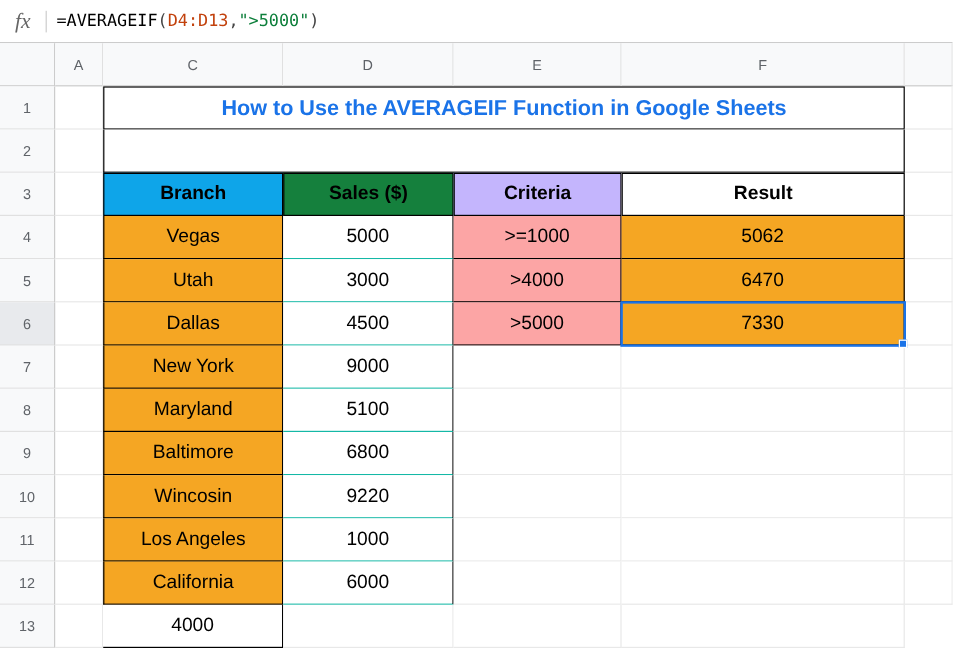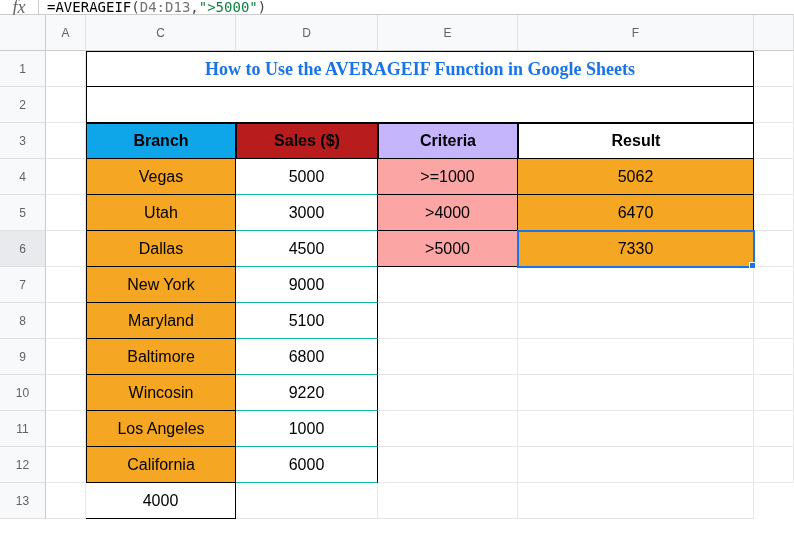--- a/index.html
+++ b/index.html
@@ -1,35 +1,35 @@
 <!DOCTYPE html>
 <html><head>
 <meta charset="utf-8">
 <style>
   * { box-sizing: border-box; }
   html, body { margin: 0; padding: 0; font-family: Arial, sans-serif; font-size: 13px; background: #fff; }
   .app { width: 794px; height: 542px; overflow: hidden; background: #fff; }
 
   
   .formula-bar {
-    display: flex; align-items: center; height: 15px;
+    display: flex; align-items: center; height: 36px;
     border-bottom: 1px solid #ccc; padding: 0 0 0 4px;
     background: #fff;
   }
   .fx-icon {
     width: 30px; font-style: italic; font-family: "Times New Roman", serif;
     font-size: 18px; color: #666; text-align: center;
   }
   .fx-divider { width: 1px; height: 18px; background: #ccc; margin: 0 8px 0 4px; }
   .formula-input {
     flex: 1; border: none; outline: none; font-family: "Consolas","Menlo",monospace;
     font-size: 14px; color: #222; background: transparent;
   }
   .formula-input .fn { color: #000; }
-  .formula-input .range { color: #737373; }
+  .formula-input .range { color: #c2410c; }
   .formula-input .punc { color: #444; }
   .formula-input .str { color: #0d7f3b; }
 
   
   .grid {
     display: grid;
     grid-template-columns: 46px 40px 150px 142px 140px 236px 40px;
     grid-auto-rows: 36px;
   }
 
@@ -52,29 +52,28 @@
     display:flex; align-items:center; justify-content:center;
     position:relative; font-size:15px; color:#000;
   }
 
   
   .title-cell {
     grid-column: 3 / span 4;
     border:1.5px solid #000;
     color:#1a73e8; font-weight:bold; font-size:18px;
     background:#fff;
-    font-family:Liberation Serif, serif;
   }
   .row2-cell { border-left:1.5px solid #000; border-right:1.5px solid #000; border-bottom:1.5px solid #000; background:#fff; }
   .row2-span { grid-column: 3 / span 4; }
 
   
   .hdr { font-weight:bold; font-size:16px; }
   .branch-hdr { background:#0ea5e9; border:1.5px solid #000; }
-  .sales-hdr  { background:#b91c1c; border:1.5px solid #000; }
+  .sales-hdr  { background:#15803d; border:1.5px solid #000; }
   .crit-hdr   { background:#c4b5fd; border:1.5px solid #000; }
   .res-hdr    { background:#fff; border:1.5px solid #000; }
 
   
   .branch-cell { background:#f5a623; border-left:1.5px solid #000; border-right:1.5px solid #000; border-bottom:1px solid #000; font-size:16px; }
   .branch-cell.last { border-bottom:1.5px solid #000; }
   .sales-cell  { background:#fff; border-right:1.5px solid #000; border-bottom:1px solid #14b8a6; font-size:16px; }
   .sales-cell.last { border-bottom:1.5px solid #000; }
 
   .crit-cell { background:#fca5a5; border-right:1.5px solid #000; border-bottom:1px solid #000; font-size:16px; }

